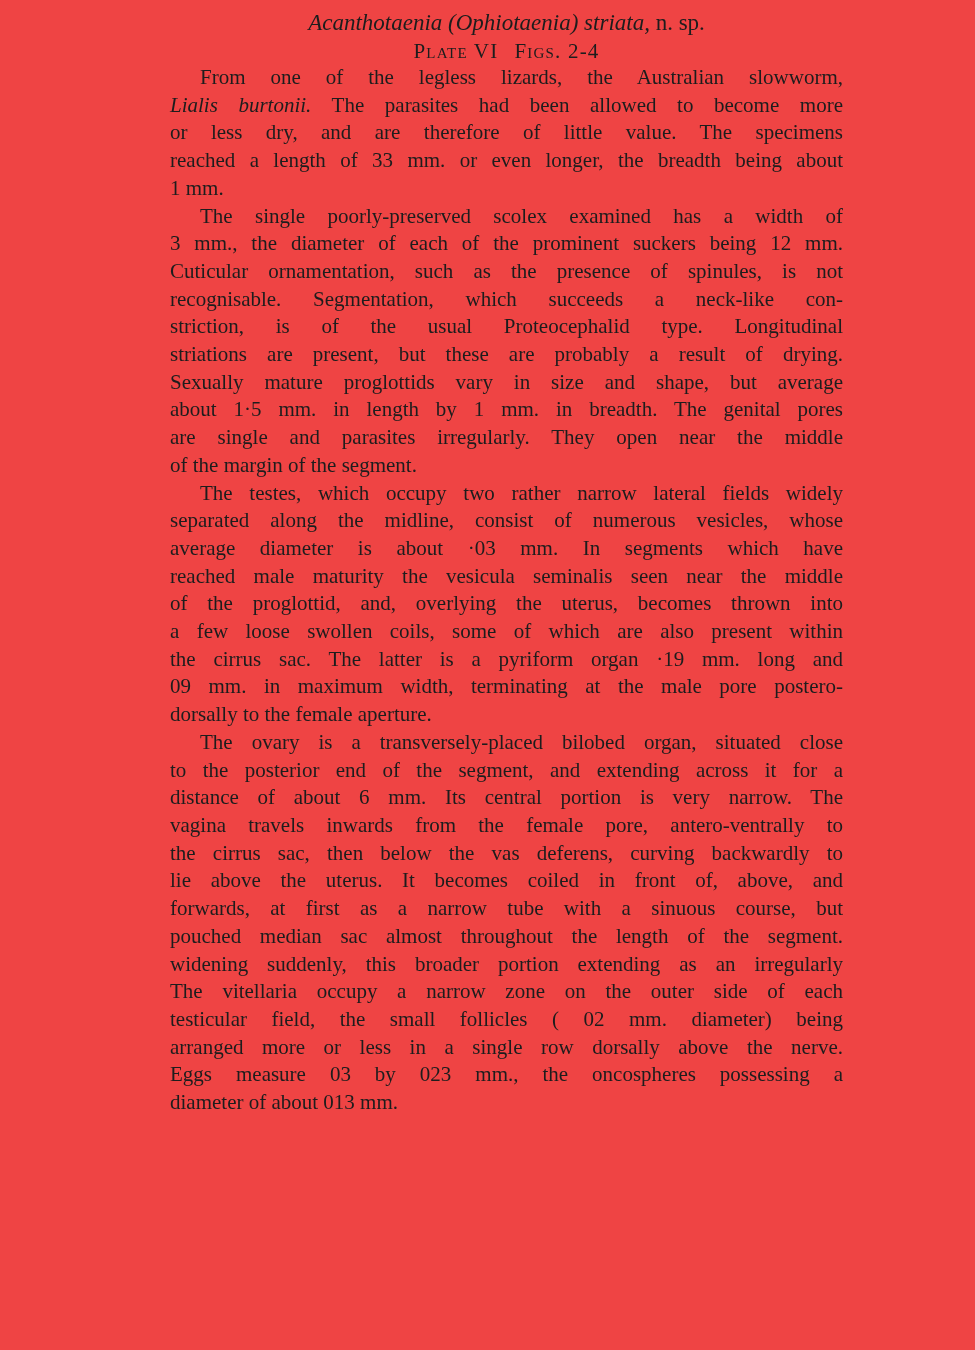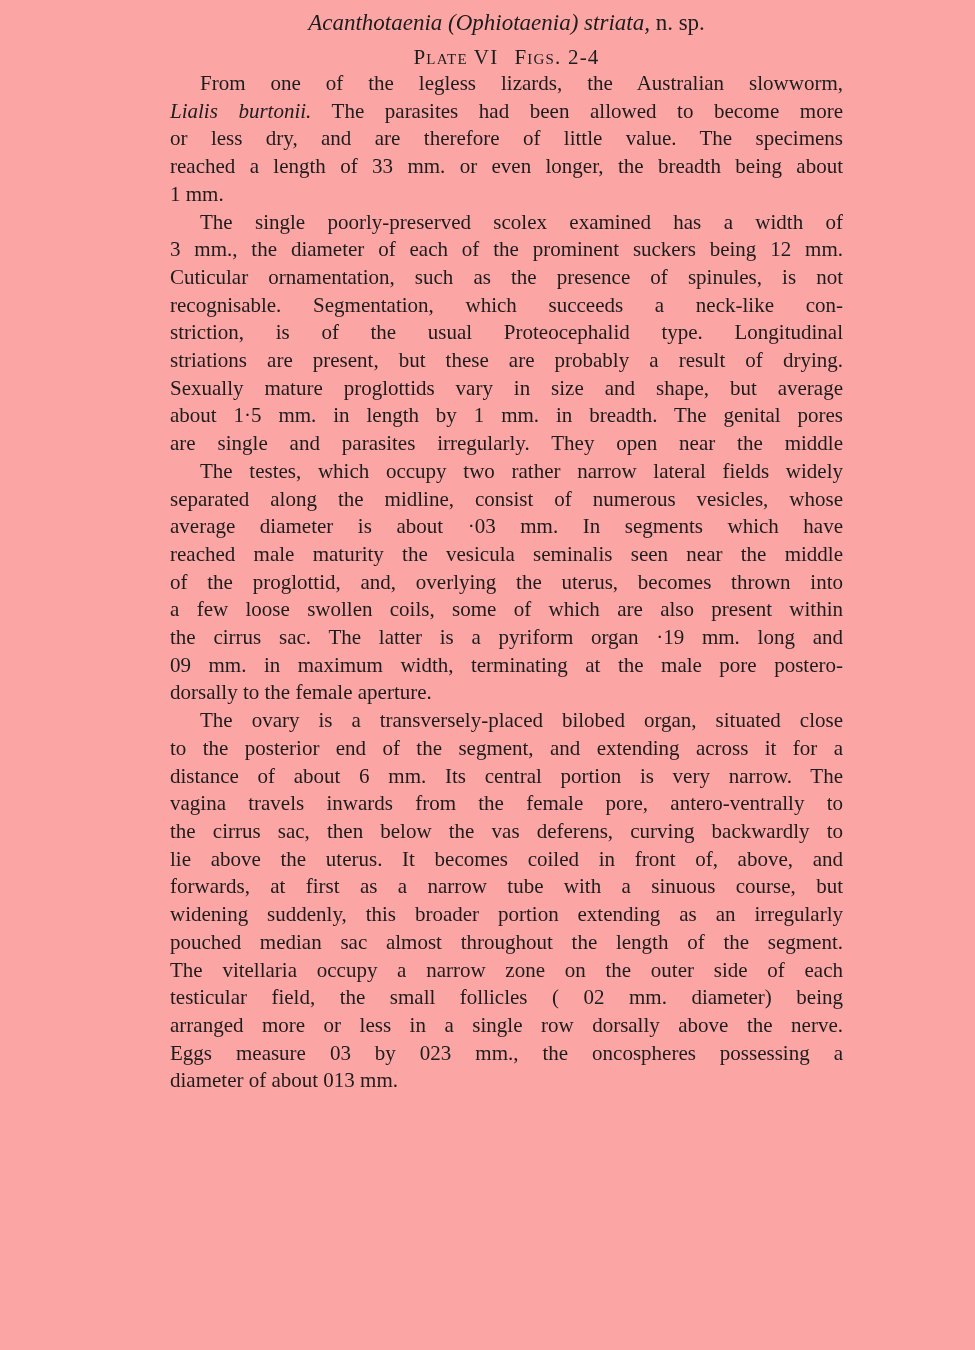--- a/index.html
+++ b/index.html
@@ -1,20 +1,20 @@
 <!DOCTYPE html>
 <html><head>
 <meta charset="utf-8">
 <style>
   html, body { margin: 0; padding: 0; background: #e9e9e9; }
   .page {
     position: relative;
     width: 975px;
     height: 1350px;
-    background: #fca5a5;
+    background: #ef4444;
     color: #1d1d1d;
     font-family: "Liberation Serif", "DejaVu Serif", serif;
     overflow: hidden;
     margin: 0 auto;
   }
   .text-block {
     position: absolute;
     left: 170px;
     top: 8px;
     width: 673px;
@@ -22,21 +22,20 @@
   .title {
     margin: 0;
     font-size: 23px;
     font-weight: normal;
     text-align: center;
     line-height: 30px;
     white-space: nowrap;
   }
   .title em { font-style: italic; }
   .plate-caption {
-    margin-top: 6px;
     text-align: center;
     font-variant: small-caps;
     font-size: 21px;
     letter-spacing: 1.2px;
     line-height: 26px;
   }
   .caption-gap { display: inline-block; width: 16px; }
   .doc-body {
     margin-top: 0;
     font-size: 21px;
@@ -75,42 +74,43 @@
         <div class="para">
           <div class="line indent">The single poorly-preserved scolex examined has a width of</div>
           <div class="line">3 mm., the diameter of each of the prominent suckers being 12 mm.</div>
           <div class="line">Cuticular ornamentation, such as the presence of spinules, is not</div>
           <div class="line">recognisable.  Segmentation, which succeeds a neck-like con-</div>
           <div class="line">striction, is of the usual Proteocephalid type.  Longitudinal</div>
           <div class="line">striations are present, but these are probably a result of drying.</div>
           <div class="line">Sexually mature proglottids vary in size and shape, but average</div>
           <div class="line">about 1·5 mm. in length by 1 mm. in breadth.  The genital pores</div>
           <div class="line">are single and parasites irregularly.  They open near the middle</div>
+          <div class="line lastline">of the margin of the segment.</div>
         </div>
         <div class="para">
           <div class="line indent">The testes, which occupy two rather narrow lateral fields widely</div>
           <div class="line">separated along the midline, consist of numerous vesicles, whose</div>
           <div class="line">average diameter is about ·03 mm.  In segments which have</div>
           <div class="line">reached male maturity the vesicula seminalis seen near the middle</div>
           <div class="line">of the proglottid, and, overlying the uterus, becomes thrown into</div>
           <div class="line">a few loose swollen coils, some of which are also present within</div>
           <div class="line">the cirrus sac.  The latter is a pyriform organ ·19 mm. long and</div>
           <div class="line">09 mm. in maximum width, terminating at the male pore postero-</div>
           <div class="line lastline">dorsally to the female aperture.</div>
         </div>
         <div class="para">
           <div class="line indent">The ovary is a transversely-placed bilobed organ, situated close</div>
           <div class="line">to the posterior end of the segment, and extending across it for a</div>
           <div class="line">distance of about 6 mm.  Its central portion is very narrow.  The</div>
           <div class="line">vagina travels inwards from the female pore, antero-ventrally to</div>
           <div class="line">the cirrus sac, then below the vas deferens, curving backwardly to</div>
           <div class="line">lie above the uterus.  It becomes coiled in front of, above, and</div>
           <div class="line">forwards, at first as a narrow tube with a sinuous course, but</div>
+          <div class="line">pouched median sac almost throughout the length of the segment.</div>
           <div class="line">widening suddenly, this broader portion extending as an irregularly</div>
-          <div class="line">pouched median sac almost throughout the length of the segment.</div>
           <div class="line">The vitellaria occupy a narrow zone on the outer side of each</div>
           <div class="line">testicular field, the small follicles ( 02 mm. diameter) being</div>
           <div class="line">arranged more or less in a single row dorsally above the nerve.</div>
           <div class="line">Eggs measure 03 by 023 mm., the oncospheres possessing a</div>
           <div class="line lastline">diameter of about 013 mm.</div>
         </div>
       </div>
 
   </div>
 </div>

